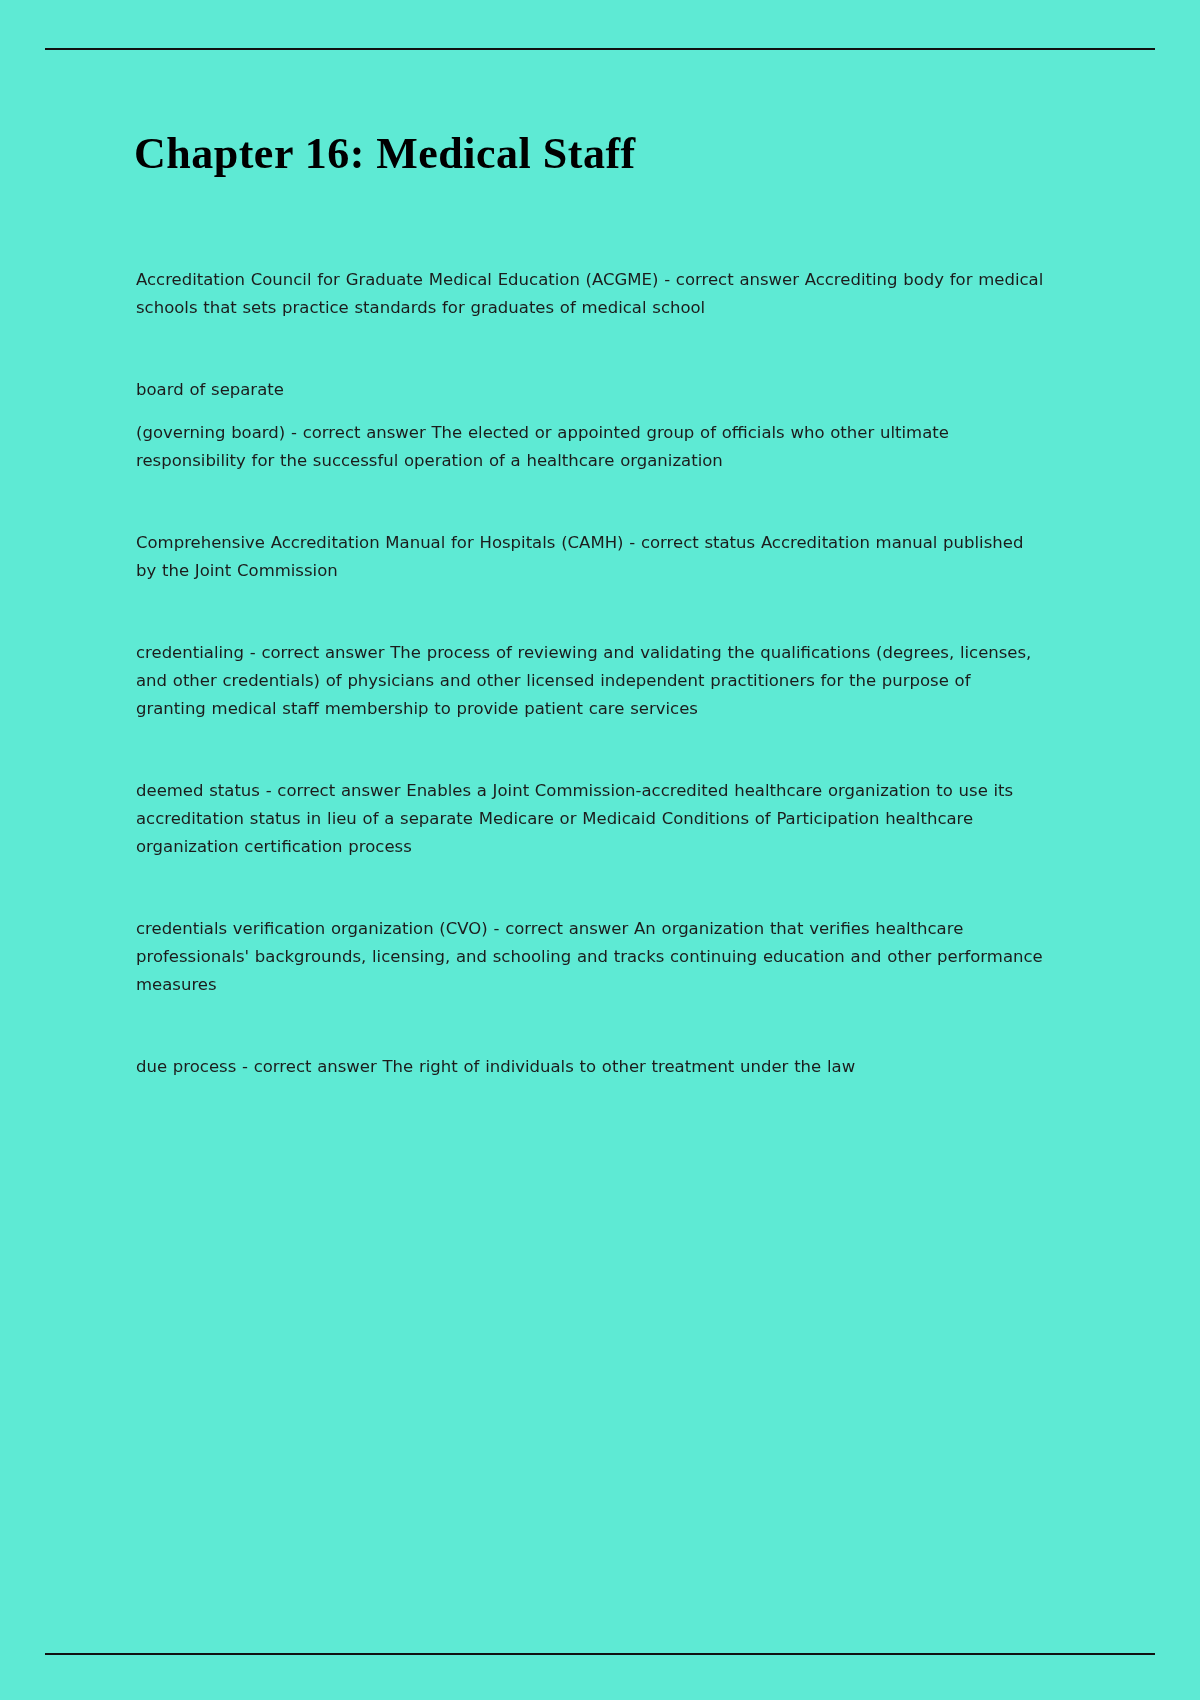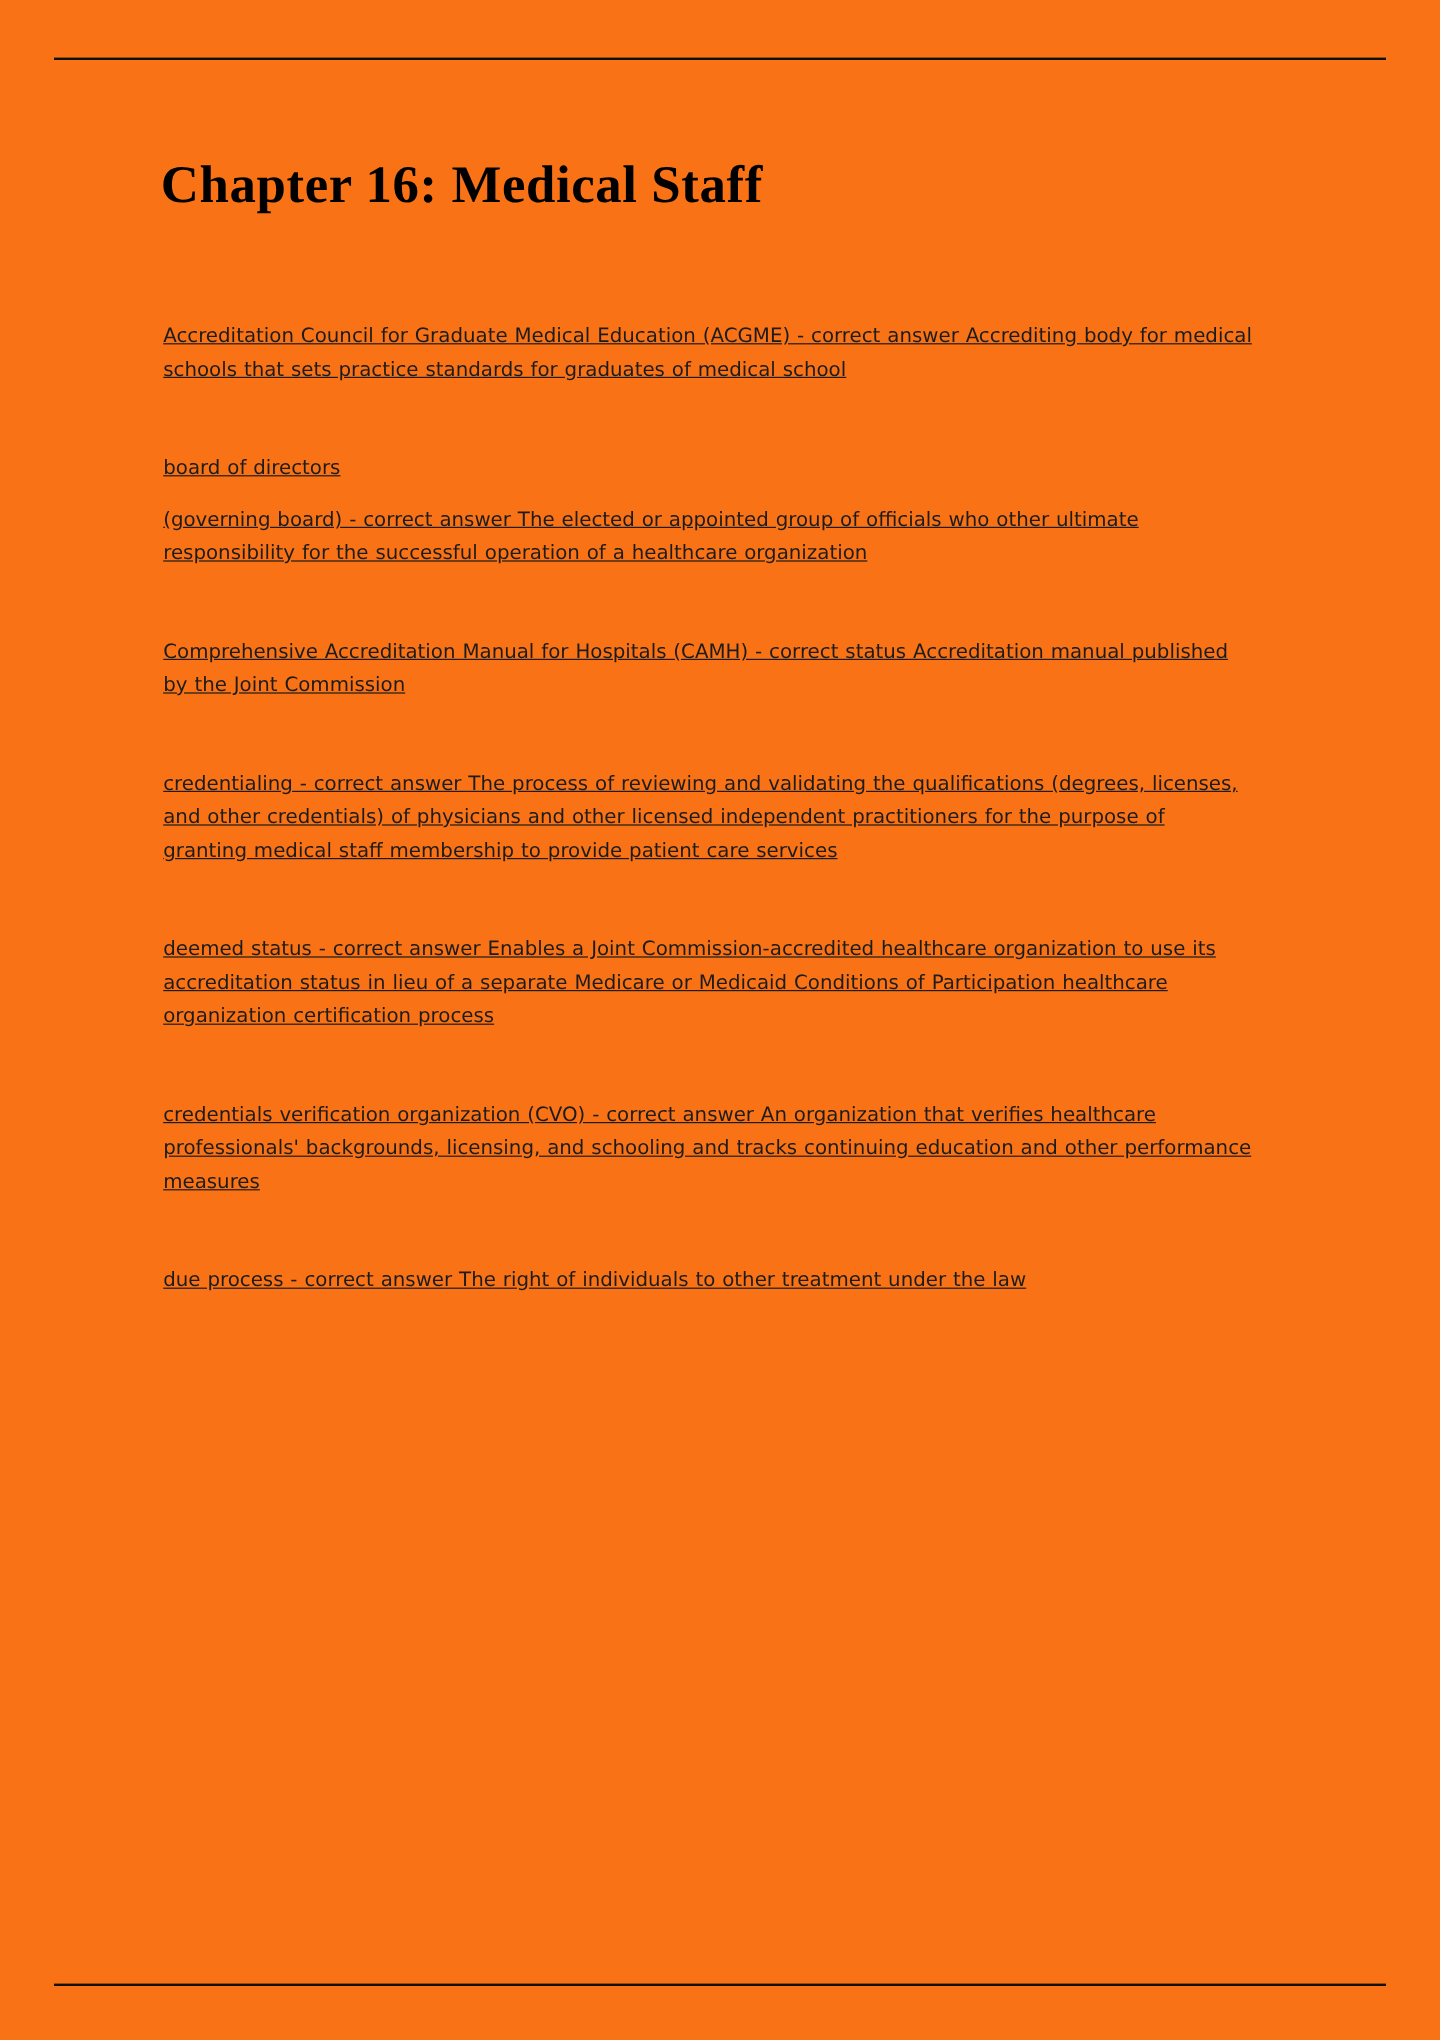--- a/index.html
+++ b/index.html
@@ -4,21 +4,21 @@
 <style>
   html, body {
     margin: 0;
     padding: 0;
     background: #ffffff;
   }
   .page {
     position: relative;
     width: 1200px;
     height: 1700px;
-    background: #f97316;
+    background: #5eead4;
     overflow: hidden;
     font-family: "DejaVu Sans", "Liberation Sans", sans-serif;
   }
   .rule {
     position: absolute;
     left: 45px;
     width: 1110px;
     height: 2px;
     background: #111111;
   }
@@ -38,21 +38,20 @@
   }
 
   .content {
     position: absolute;
     left: 136px;
     top: 266px;
     width: 910px;
     color: #1c1c1c;
     font-size: 16.5px;
     line-height: 28px;
-    text-decoration: underline;
   }
   .para {
     margin: 0 0 54px 0;
     word-spacing: 0.5px;
   }
   .para.tight {
     margin-bottom: 15px;
   }
 </style>
 </head>
@@ -61,21 +60,21 @@
 <div class="page">
 
   <div class="rule rule-top"></div>
 
   <h1 class="doc-title">Chapter 16: Medical Staff</h1>
 
   <div class="content">
     <p class="para">Accreditation Council for Graduate Medical Education (ACGME) - correct answer Accrediting body for medical schools that sets practice standards for graduates of medical school</p>
 
 
-    <p class="para tight">board of directors</p>
+    <p class="para tight">board of separate</p>
 
     <p class="para">(governing board) - correct answer The elected or appointed group of officials who other ultimate responsibility for the successful operation of a healthcare organization</p>
 
 
     <p class="para">Comprehensive Accreditation Manual for Hospitals (CAMH) - correct status Accreditation manual published by the Joint Commission</p>
 
     <p class="para">credentialing - correct answer The process of reviewing and validating the qualifications (degrees, licenses, and other credentials) of physicians and other licensed independent practitioners for the purpose of granting medical staff membership to provide patient care services</p>
 
     <p class="para">deemed status - correct answer Enables a Joint Commission-accredited healthcare organization to use its accreditation status in lieu of a separate Medicare or Medicaid Conditions of Participation healthcare organization certification process</p>
 

